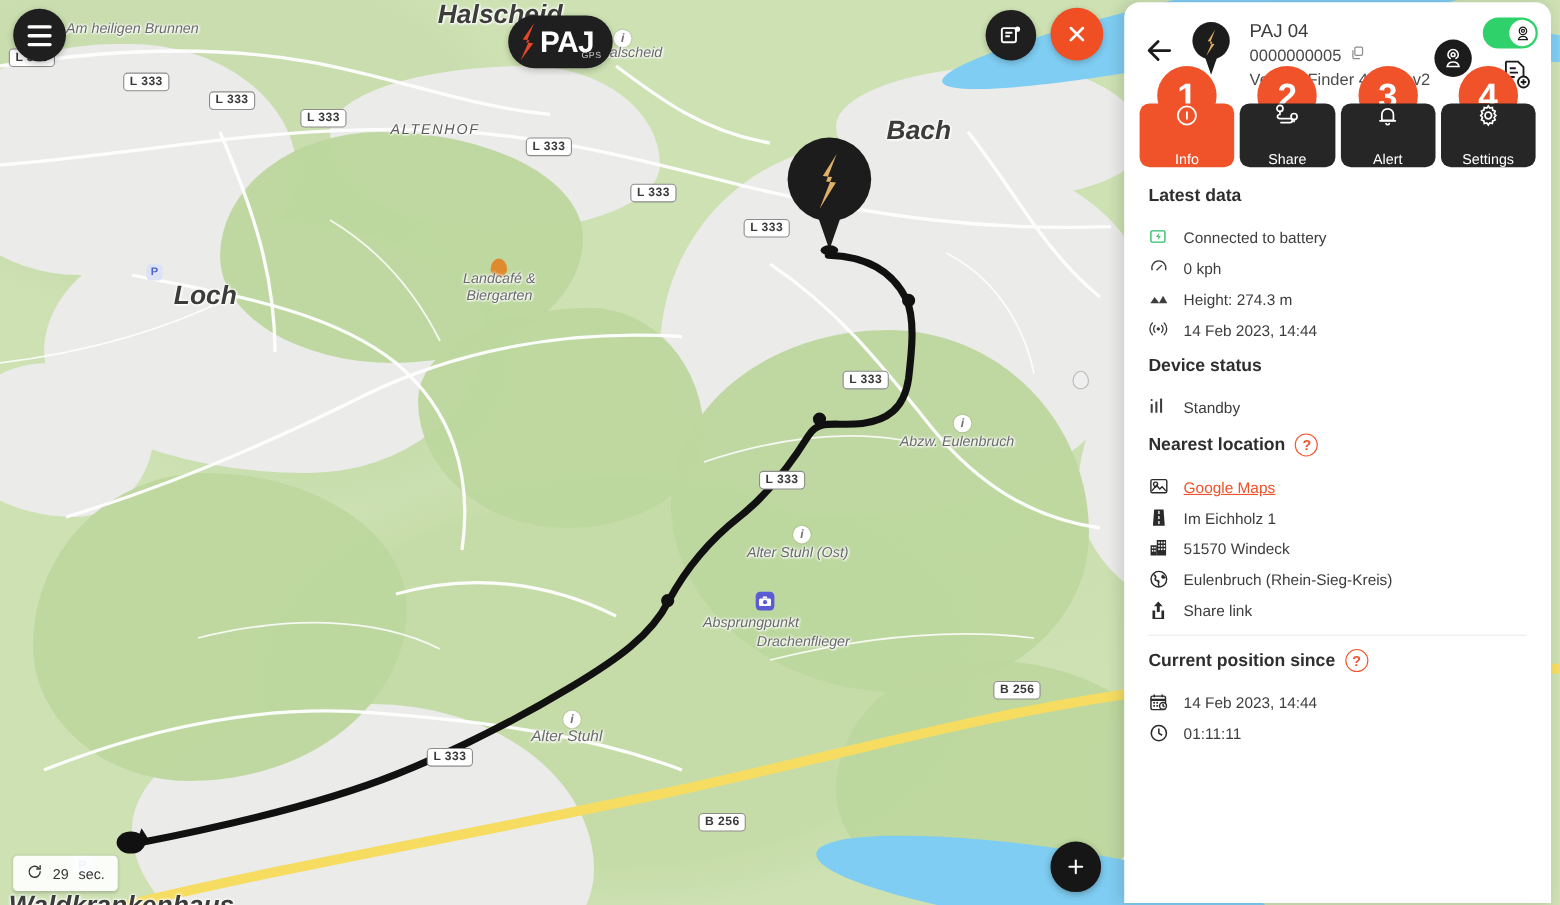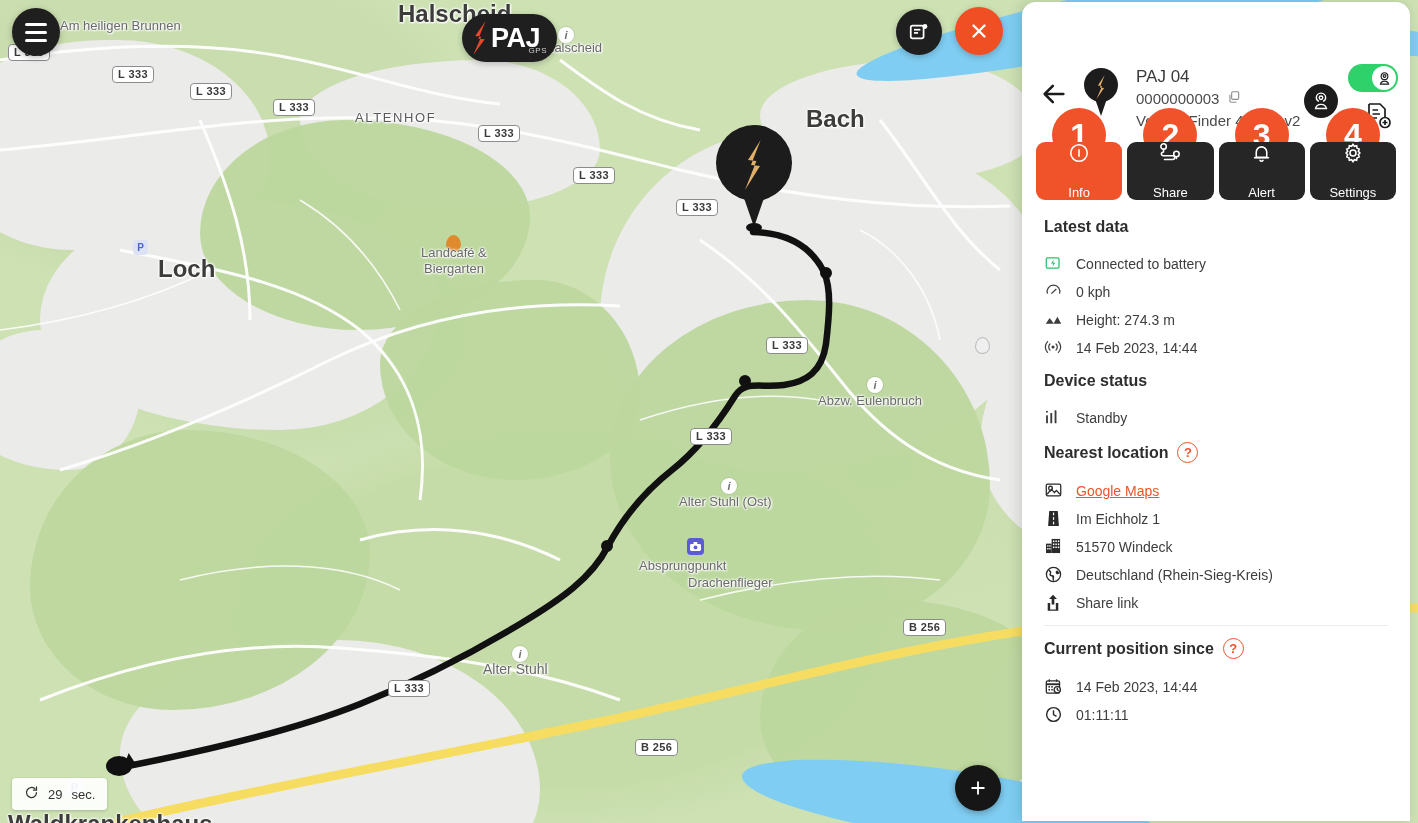--- a/index.html
+++ b/index.html
@@ -75,20 +75,21 @@
   #route-svg { position: absolute; inset: 0; pointer-events: none; }
 
   
   .map-label {
     position: absolute;
     color: #4a4a48;
     text-shadow: 0 0 3px #fff, 0 0 3px #fff, 0 0 2px #fff, 1px 1px 2px #fff;
     white-space: nowrap;
     font-family: "Liberation Sans", sans-serif;
     pointer-events: none;
+    font-style: italic;
   }
   .lbl-city { font-size: 24px; font-weight: bold; color: #3c3c3a; }
   .lbl-place { font-size: 13px; letter-spacing: 1.6px; color: #59595a; }
   .lbl-poi { font-size: 13px; color: #6a6a6c; text-align: center; line-height: 15px; }
 
   .shield {
     position: absolute;
     background: #fff;
     border: 1.4px solid #8c8c8c;
     border-radius: 4px;
@@ -251,21 +252,20 @@
     width: 388px; height: 819px;
     background: #fff;
     border-radius: 14px 14px 0 0;
     box-shadow: -3px 0 14px rgba(0,0,0,.13);
     overflow: hidden;
   }
   #panel-header {
     position: relative;
     padding: 14px 14px 0 14px;
     height: 88px;
-    margin-top: 48px;
   }
   #back-arrow {
     position: absolute; left: 18px; top: 30px;
     width: 28px; height: 28px; cursor: pointer;
   }
   #header-pin {
     position: absolute; left: 60px; top: 18px;
     width: 38px; height: 52px;
   }
   #header-pin .hp-body {
@@ -552,21 +552,21 @@
 
       <div id="header-pin">
         <div class="hp-tail"></div>
         <div class="hp-body"></div>
         <div class="hp-bolt"></div>
       </div>
 
       <div id="device-meta">
         <div id="device-name">PAJ 04</div>
         <div id="device-imei-row">
-          <span id="device-imei">0000000003</span>
+          <span id="device-imei">0000000005</span>
           <span style="cursor:pointer;">
             <svg width="14" height="14" viewBox="0 0 24 24" fill="none" stroke="#8c8c8c" stroke-width="1.9">
               <rect x="8" y="3" width="12" height="13" rx="2"></rect>
               <path d="M5 8v11a2 2 0 0 0 2 2h9"></path>
             </svg>
           </span>
         </div>
         <div id="device-model">Vehicle Finder 4G 2.0 v2</div>
       </div>
 
@@ -783,21 +783,21 @@
       </div>
 
       <div class="info-row">
         <span class="ico">
           <svg width="17" height="17" viewBox="0 0 18 18" fill="none" stroke="#2a2a2a" stroke-width="1.4">
             <circle cx="9" cy="9" r="7.5"></circle>
             <path d="M4 4.6c2 .6 2.6 2.4 1.6 3.6-1 1.2 .6 2.4 1.8 2.1 1.4-.4 2.1 1.3 1.4 2.6-.5 1-.2 2 .7 2.4" fill="#2a2a2a" stroke="#2a2a2a"></path>
             <path d="M13.5 5.2c-1.4.3-2 1.6-1.1 2.4.8.8 2.3.3 2.8-.7" fill="#2a2a2a" stroke="#2a2a2a"></path>
           </svg>
         </span>
-        <span>Deutschland (Rhein-Sieg-Kreis)</span>
+        <span>Eulenbruch (Rhein-Sieg-Kreis)</span>
       </div>
 
       <div class="info-row">
         <span class="ico">
           <svg width="14" height="17" viewBox="0 0 14 18" fill="#2a2a2a">
             <path d="M7 0.8 L11.2 5.4 H8.4 V11 H5.6 V5.4 H2.8 Z"></path>
             <path d="M1.4 9.6h2.6v6.8h6v-6.8h2.6v8.2H1.4z"></path>
           </svg>
         </span>
         <span>Share link</span>

